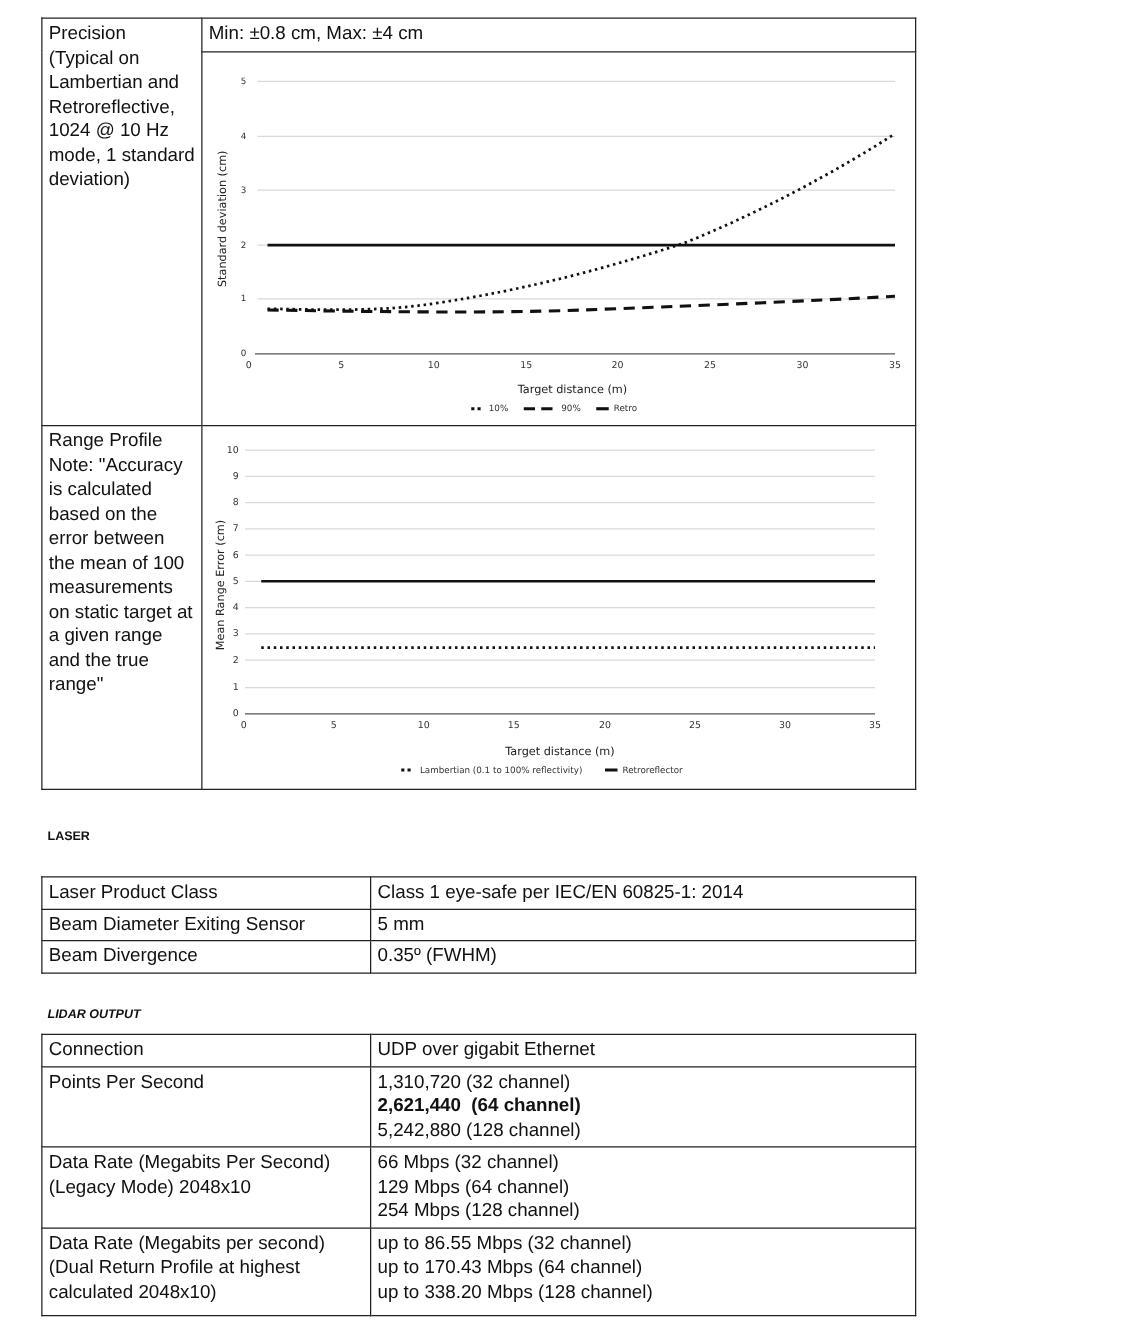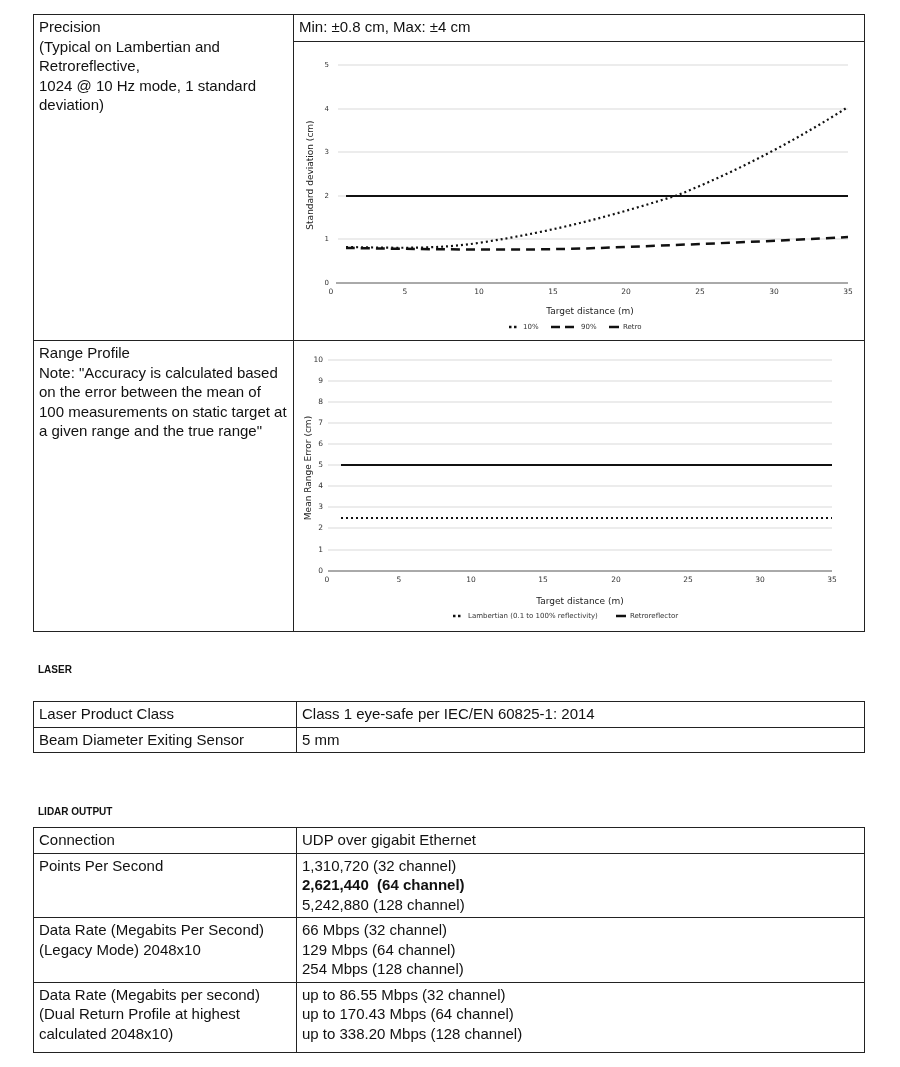--- a/index.html
+++ b/index.html
@@ -1,17 +1,17 @@
 <!DOCTYPE html>
 <html><head>
 <meta charset="utf-8">
 <style>
   html, body { margin: 0; padding: 0; background: #ffffff; }
   body { width: 900px; height: 1067px; position: relative; font-family: "Liberation Sans", sans-serif; color: #111; overflow: hidden; }
-  table.spec { position: absolute; left: 33px; border-collapse: collapse; width: 832px; font-size: 15px; line-height: 19.5px; }
+  table.spec { position: absolute; left: 33px; border-collapse: collapse; width: 700px; font-size: 15px; line-height: 19.5px; }
   table.spec td { border: 1.5px solid #222; padding: 2px 5px 3px 5px; vertical-align: top; }
   table.spec td.label { width: 252px; }
   .section-title { position: absolute; left: 38px; font-weight: bold; font-size: 10px; }
   .chart-cell { padding: 0 !important; position: relative; }
   svg text { font-family: "DejaVu Sans", sans-serif; }
   .multiline span { display: block; }
   b { font-weight: normal; }
 </style>
 </head>
 <body>
@@ -141,24 +141,28 @@
 <table class="spec" style="top:701px;">
   <tbody>
       <tr>
     <td class="label">Laser Product Class</td>
     <td>Class 1 eye-safe per IEC/EN 60825-1: 2014</td>
   </tr>
   <tr>
     <td class="label">Beam Diameter Exiting Sensor</td>
     <td>5 mm</td>
   </tr>
+  <tr>
+    <td class="label">Beam Divergence</td>
+    <td>0.35º (FWHM)</td>
+  </tr>
 </tbody>
   </table>
 
-<div class="section-title" style="top:806px;">LIDAR OUTPUT</div>
+<div class="section-title" style="top:806px;font-style:italic;">LIDAR OUTPUT</div>
 <table class="spec" style="top:827px;">
   <tbody>
       <tr>
     <td class="label multiline">
       <span>Connection</span>
     </td>
     <td class="multiline">
       <span>UDP over gigabit Ethernet</span>
     </td>
   </tr>

